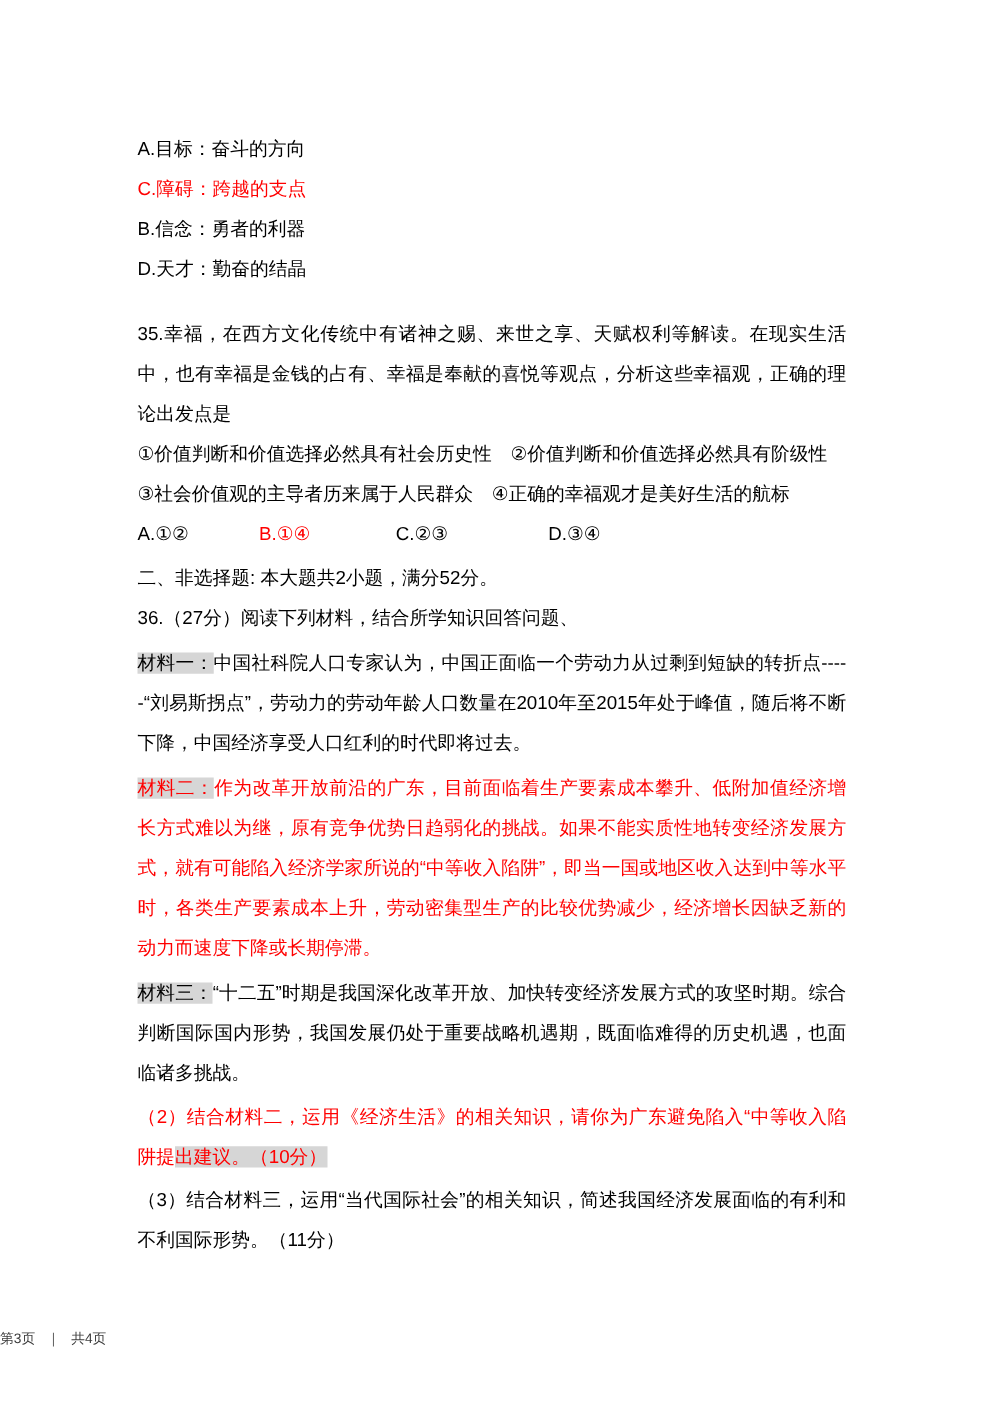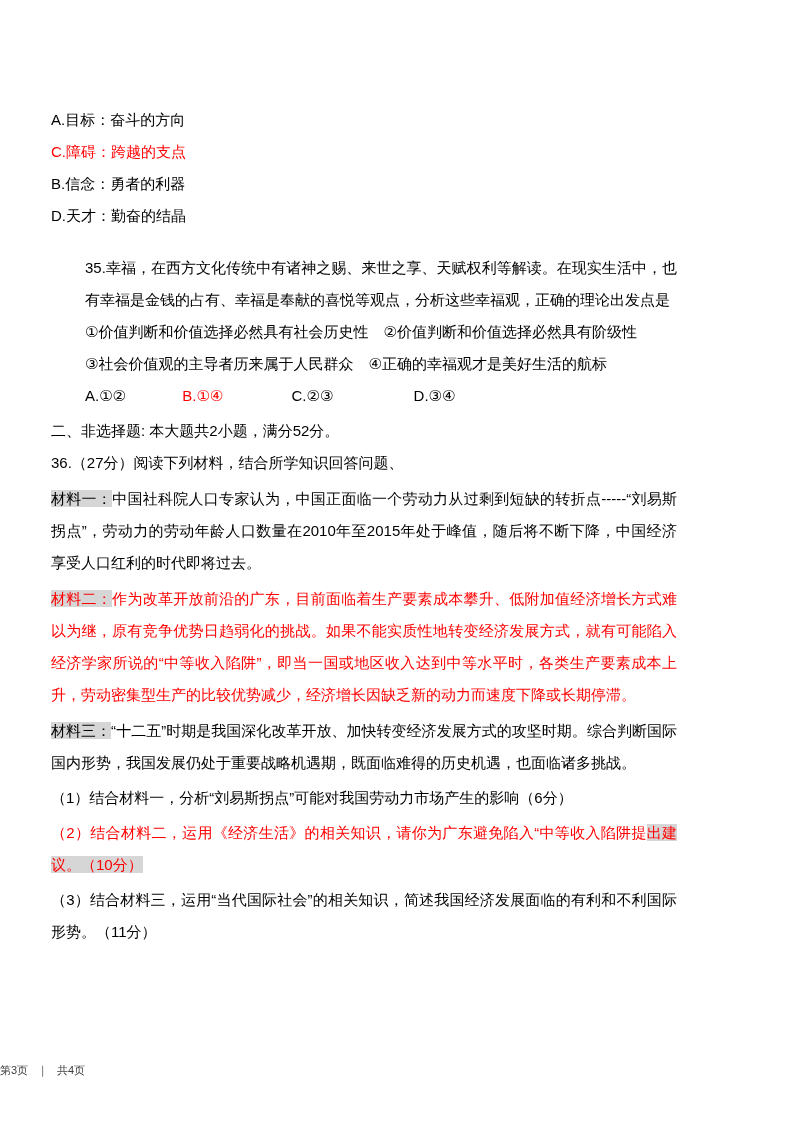--- a/index.html
+++ b/index.html
@@ -9,36 +9,36 @@
   body {
     width: 793px;
     height: 1122px;
     background: #ffffff;
     position: relative;
     overflow: hidden;
     font-family: "Liberation Sans", "DejaVu Sans", sans-serif;
     color: #000000;
   }
   .page {
-    padding: 104px 116px 0 51px;
+    padding: 104px 116px 0 110px;
   }
   .line {
     font-size: 15px;
     line-height: 32px;
     white-space: nowrap;
   }
   .para {
     font-size: 15px;
     line-height: 32px;
     text-align: justify;
   }
   .red { color: var(--red, #ff0000); }
   .bold { font-weight: 400; }
   .hl { background: var(--hl, #d6d6d6); }
-  .q35 { margin-top: 20px; margin-left: 34px; }
+  .q35 { margin-top: 20px; }
   .section-heading { margin-top: 3px; }
   .mat { margin-top: 4px; }
   .subq { margin-top: 3px; }
   .answers .ans-b { margin-left: 52px; }
   .answers .ans-c { margin-left: 64px; }
   .answers .ans-d { margin-left: 76px; text-align: center; }
   .footer {
     position: absolute;
     left: 0;
     right: 0;
@@ -74,21 +74,20 @@
   <div class="line bold section-heading">二、非选择题: 本大题共2小题，满分52分。</div>
 
   <div class="line">36.（27分）阅读下列材料，结合所学知识回答问题、</div>
 
   <div class="para mat"><span class="hl">材料一：</span><span>中国社科院人口专家认为，中国正面临一个劳动力从过剩到短缺的转折点-----“刘易斯拐点”，劳动力的劳动年龄人口数量在2010年至2015年处于峰值，随后将不断下降，中国经济享受人口红利的时代即将过去。</span></div>
 
   <div class="para mat red bold"><span class="hl">材料二：</span><span>作为改革开放前沿的广东，目前面临着生产要素成本攀升、低附加值经济增长方式难以为继，原有竞争优势日趋弱化的挑战。如果不能实质性地转变经济发展方式，就有可能陷入经济学家所说的“中等收入陷阱”，即当一国或地区收入达到中等水平时，各类生产要素成本上升，劳动密集型生产的比较优势减少，经济增长因缺乏新的动力而速度下降或长期停滞。</span></div>
 
   <div class="para mat"><span class="hl">材料三：</span><span>“十二五”时期是我国深化改革开放、加快转变经济发展方式的攻坚时期。综合判断国际国内形势，我国发展仍处于重要战略机遇期，既面临难得的历史机遇，也面临诸多挑战。</span></div>
 
-  <div class="para subq">（1）结合材料一，分析“刘易斯拐点”可能对我国劳动力市场产生的影响（6分）</div>
 
   <div class="para subq red bold"><span>（2）结合材料二，运用《经济生活》的相关知识，请你为广东避免陷入“中等收入陷阱提</span><span class="hl">出建议。（10分）</span></div>
 
   <div class="para subq">（3）结合材料三，运用“当代国际社会”的相关知识，简述我国经济发展面临的有利和不利国际形势。（11分）</div>
 
 </div>
 
 <div class="footer">
   <span>第3页</span><span class="sep">｜</span><span>共4页</span>
 </div>

